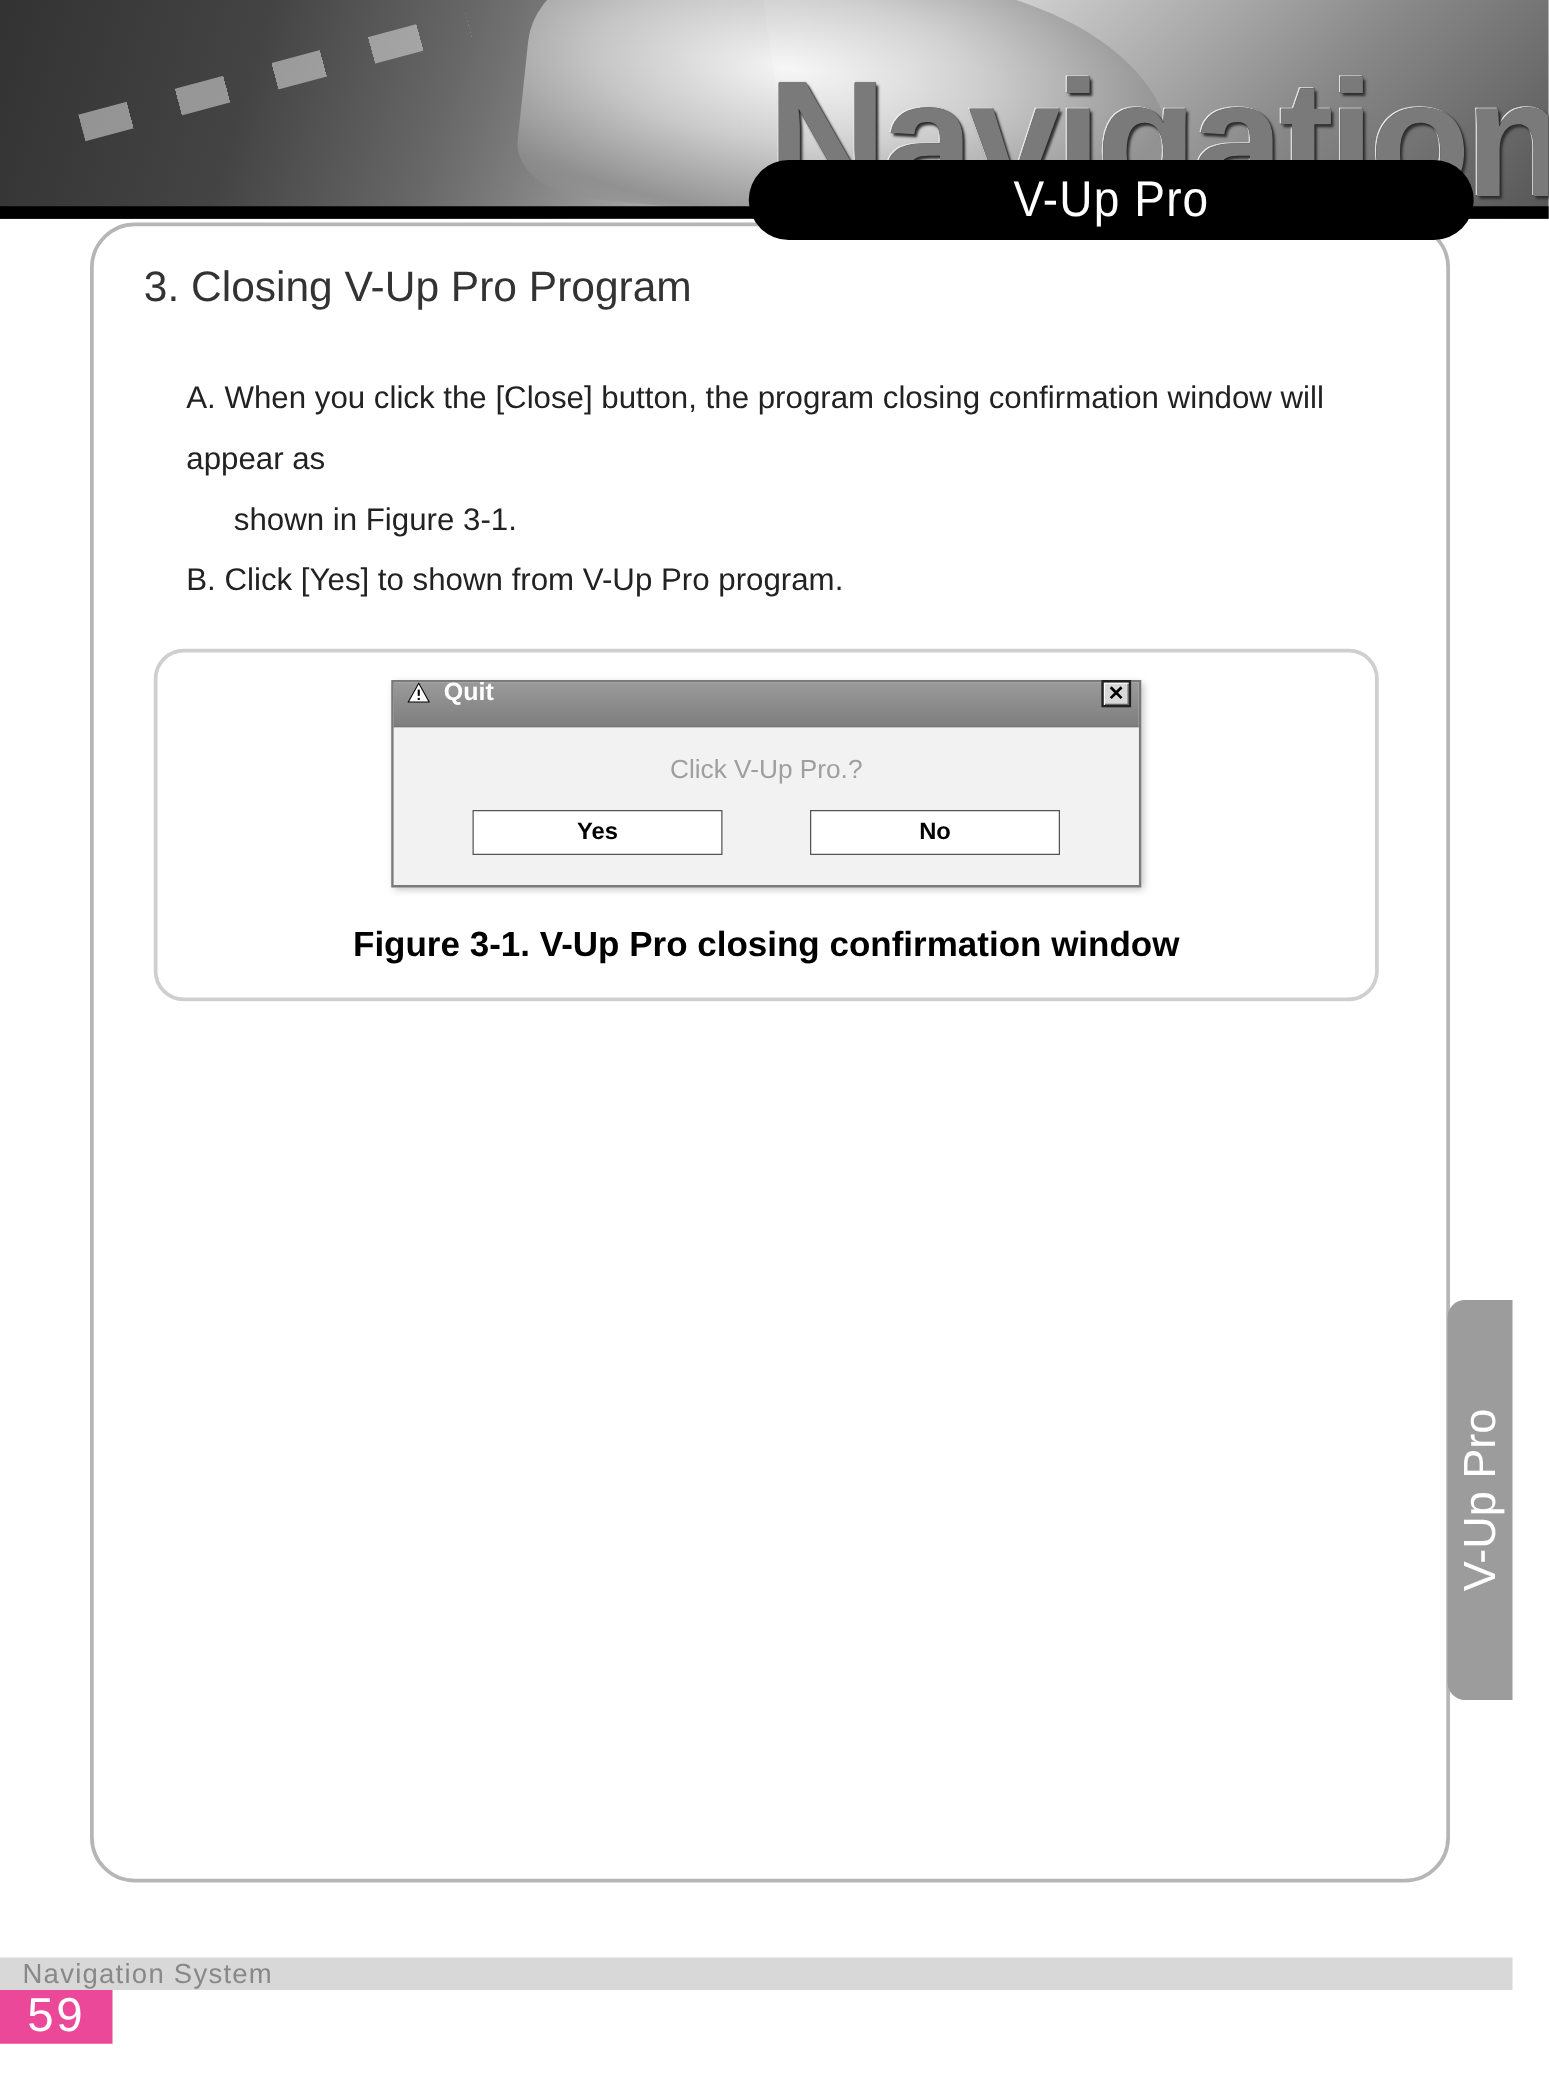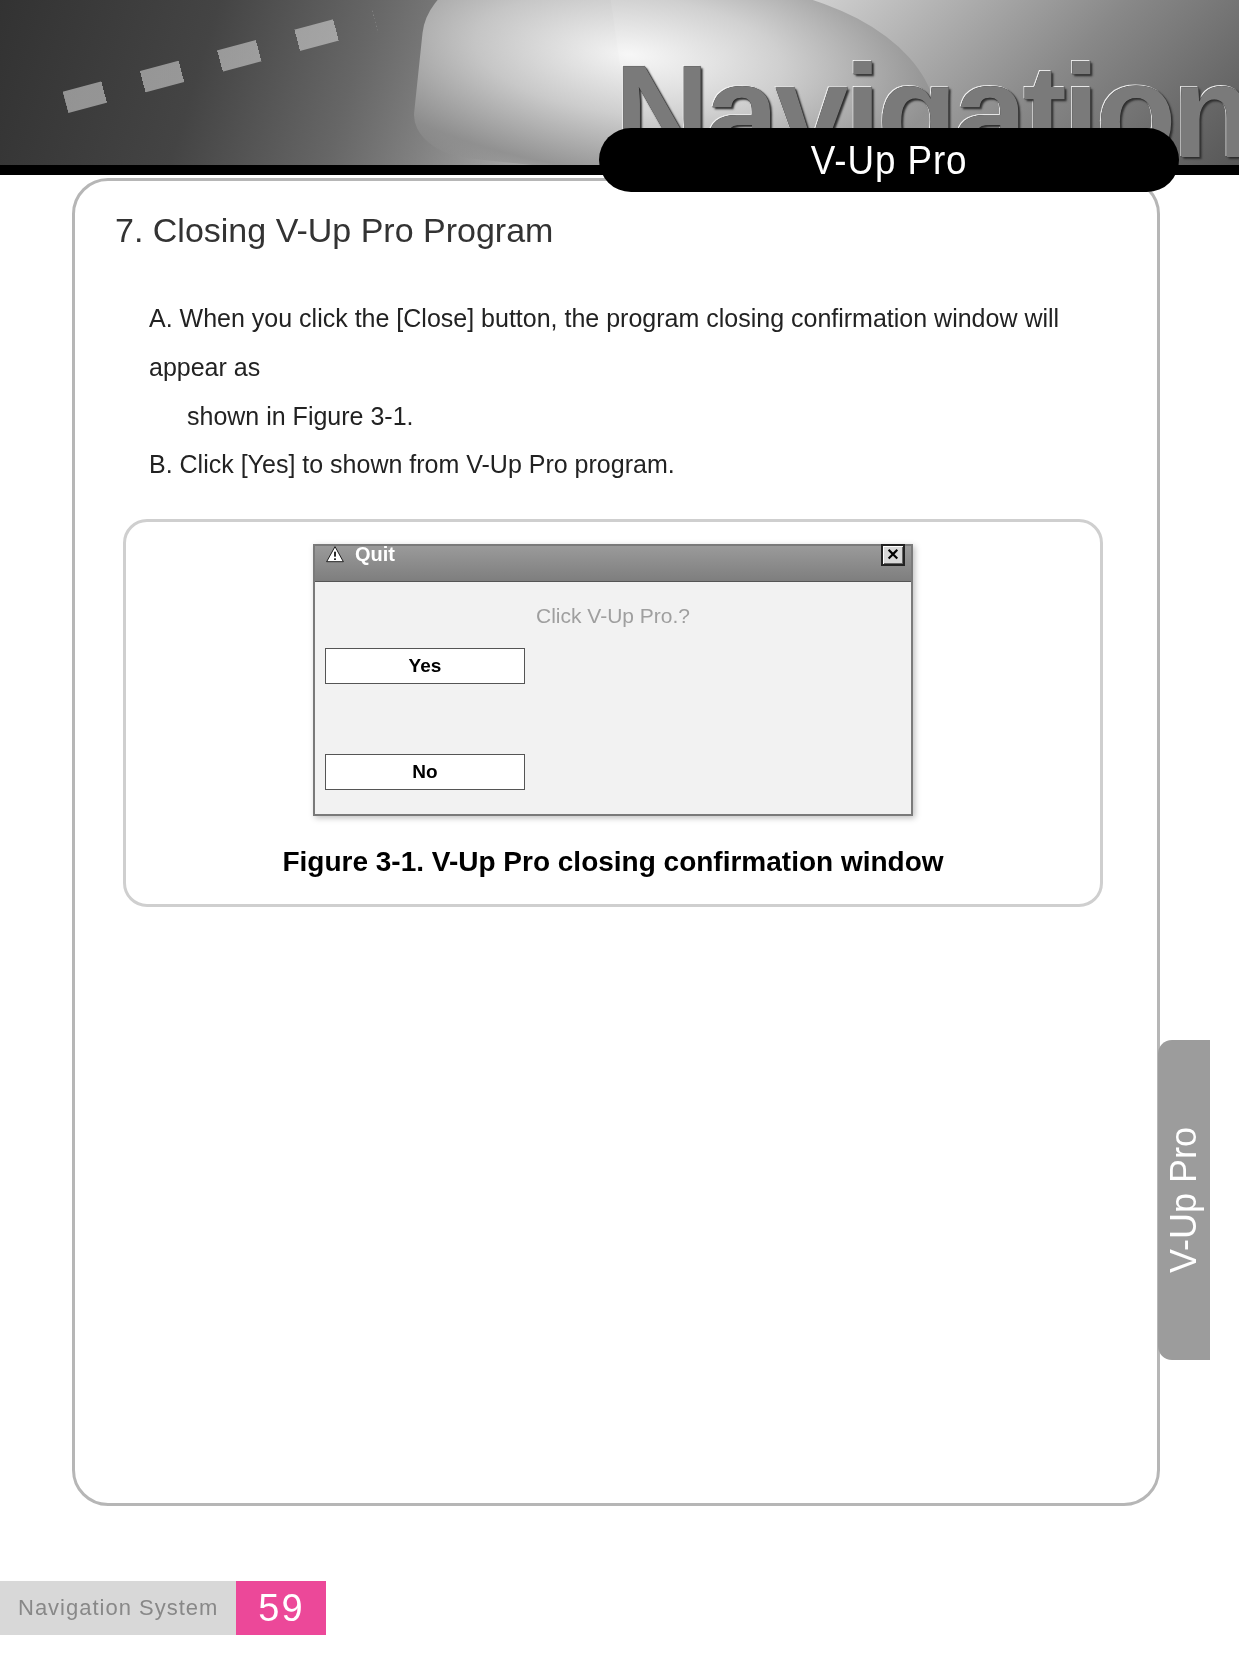--- a/index.html
+++ b/index.html
@@ -175,21 +175,20 @@
     text-align: center;
     color: #9f9f9f;
     font-size: 21px;
     margin-bottom: 20px;
   }
   .dlg-buttons {
     display: flex;
     justify-content: center;
     gap: 70px;
     padding-bottom: 16px;
-    flex-direction: column;
   }
   .dlg-btn {
     width: 200px;
     height: 36px;
     border: 1px solid #555;
     background: #fff;
     display: flex;
     align-items: center;
     justify-content: center;
     font-weight: bold;
@@ -226,22 +225,23 @@
     font-family: "Arial Narrow", Arial, sans-serif;
   }
 
   
   .footer {
     position: absolute;
     left: 0; right: 29px;
     bottom: 38px;
     height: 54px;
     display: flex;
-    justify-content: flex-start;
+    justify-content: flex-end;
     align-items: stretch;
+    flex-direction: column;
   }
   .footer-label {
     background: #d8d8d8;
     color: #888;
     font-size: 22px;
     display: flex;
     align-items: center;
     padding: 0 18px;
     letter-spacing: 1px;
     font-family: "Arial", sans-serif;
@@ -265,21 +265,21 @@
   <div class="car"></div>
   <div class="nav-word">Navigation</div>
 </div>
 <div class="black-strip"></div>
 
 <div class="pill">
   <span>V-Up Pro</span>
 </div>
 
 <div class="frame">
-  <h2 class="section-title">7. Closing V-Up Pro Program</h2>
+  <h2 class="section-title">3. Closing V-Up Pro Program</h2>
 
   <div class="body-text">
     <span>A. When you click the [Close] button, the program closing confirmation window will appear as</span><br>
     <span class="indent">shown in Figure 3-1.</span>
     <span>B. Click [Yes] to shown from V-Up Pro program.</span>
   </div>
 
   <div class="figure-box">
 
     <div class="dialog">

